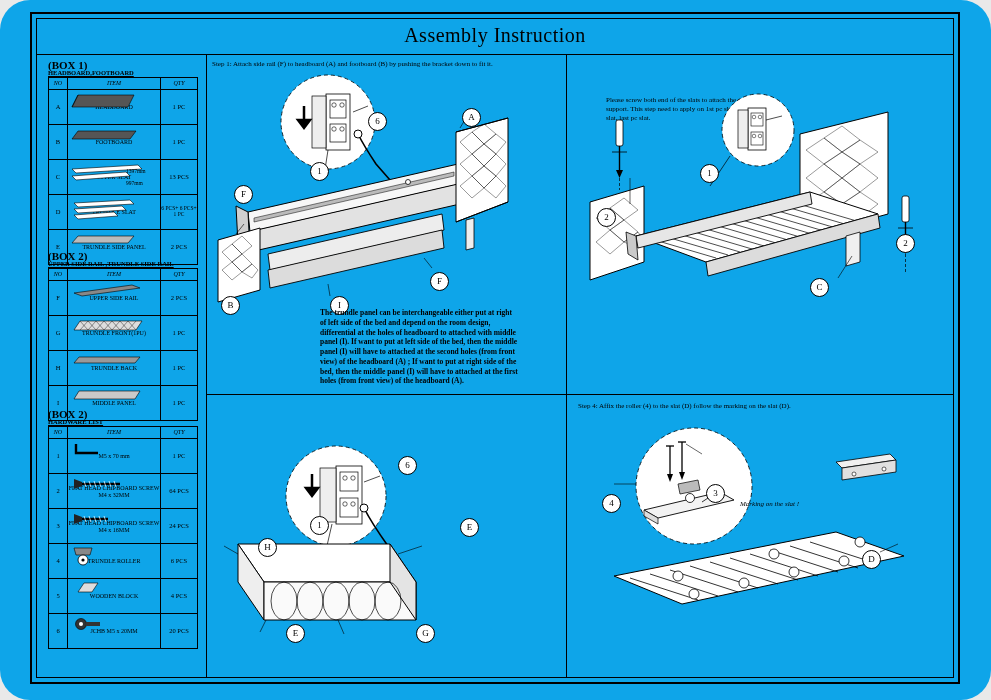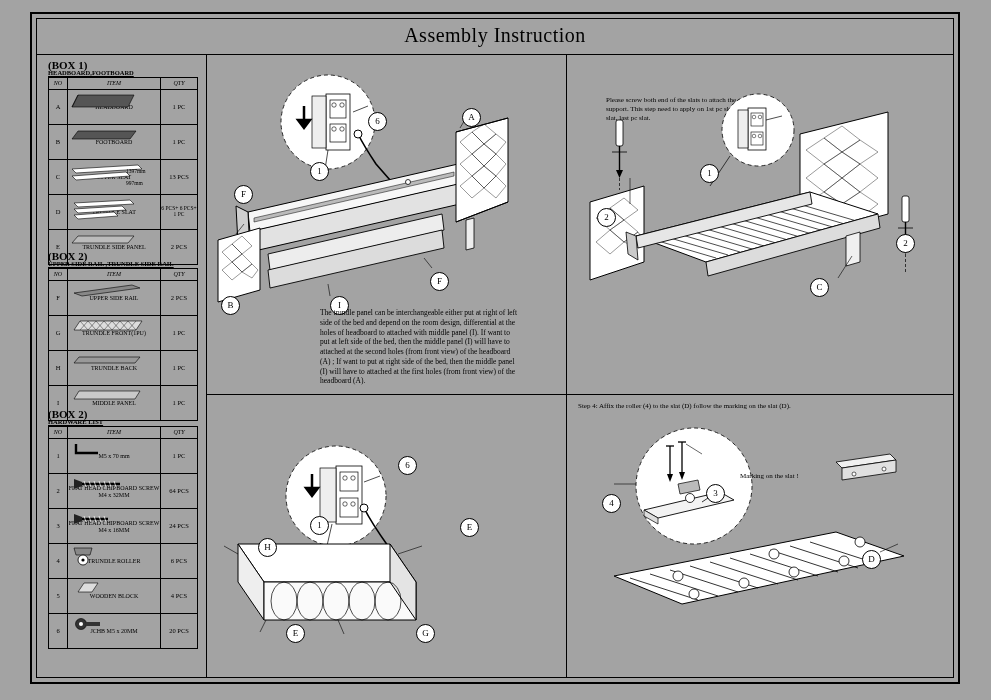--- a/index.html
+++ b/index.html
@@ -1,18 +1,18 @@
 <!DOCTYPE html>
 <html><head>
 <meta charset="utf-8">
 <style>
   html,body{margin:0;padding:0;background:#e9e9e9;}
   body{font-family:"Liberation Serif", serif;}
   #page{
-    position:relative;width:991px;height:700px;background:#a3a3a3;overflow:hidden;
+    position:relative;width:991px;height:700px;background:#0ea5e9;overflow:hidden;border-radius:30px;
   }
   .frame-outer{
     position:absolute;left:30px;top:12px;width:930px;height:672px;
     border:2px solid #000;box-sizing:border-box;
   }
   .frame-inner{
     position:absolute;left:36px;top:18px;width:918px;height:660px;
     border:1px solid #000;box-sizing:border-box;
   }
   #title{
@@ -42,21 +42,21 @@
   .c-qty{width:36px;}
   .itemname{font-size:6px;display:block;padding-top:1px;}
   .rowcell{height:34px;position:relative;}
   .dim{position:absolute;font-size:5.5px;}
   .art{display:block;margin:1px auto 0 auto;}
 
   
   .steptext{position:absolute;font-size:7px;line-height:1.25;font-family:"Liberation Serif",serif;}
   .steptitle{font-size:7px;}
   .note{position:absolute;font-size:7px;line-height:1.3;}
-  .para{position:absolute;font-size:7.5px;line-height:1.3;width:200px;}
+  .para{position:absolute;font-size:7.5px;line-height:1.3;width:200px;font-weight:bold;}
 
   .callout{
     position:absolute;border:1px solid #000;border-radius:50%;
     width:17px;height:17px;line-height:16px;text-align:center;font-size:9px;
     background:#fff;font-family:"Liberation Serif",serif;
   }
   svg{position:absolute;left:0;top:0;overflow:visible;}
   .lbl{position:absolute;font-size:7px;}
 </style>
 </head>
@@ -273,20 +273,21 @@
           <circle cx="13" cy="9" r="5.5" fill="#333" stroke="#000" stroke-width="0.6"></circle>
           <circle cx="13" cy="9" r="2" fill="#fff"></circle>
           <rect x="18" y="7" width="14" height="4" fill="#333"></rect>
         </svg>
       </td>
       <td>20 PCS</td>
     </tr>
   </tbody>
     </table>
 
+  <div class="steptext steptitle" style="left:212px;top:60px;width:348px;">Step 1: Attach side rail (F) to headboard (A) and footboard (B) by pushing the bracket down to fit it.</div>
 
   <svg width="360" height="330" style="left:208px;top:72px;">
 
     <circle cx="120" cy="50" r="47" fill="#fff" stroke="#000" stroke-width="0.8" stroke-dasharray="4 3"></circle>
 
     <rect x="118" y="22" width="24" height="56" fill="#fff" stroke="#000" stroke-width="0.8"></rect>
     <rect x="122" y="28" width="16" height="18" fill="#fff" stroke="#000" stroke-width="0.7"></rect>
     <rect x="122" y="52" width="16" height="18" fill="#fff" stroke="#000" stroke-width="0.7"></rect>
     <circle cx="126" cy="33" r="2.2" fill="#fff" stroke="#000" stroke-width="0.6"></circle>
     <circle cx="134" cy="33" r="2.2" fill="#fff" stroke="#000" stroke-width="0.6"></circle>
@@ -539,15 +540,15 @@
       <circle cx="286" cy="118" r="5"></circle>
     </g>
 
     <path d="M306,128 L324,120" stroke="#000" stroke-width="0.6"></path>
   </svg>
 
   <div class="callout" style="left:602px;top:494px;">4</div>
   <div class="callout" style="left:706px;top:484px;">3</div>
   <div class="callout" style="left:862px;top:550px;">D</div>
 
-  <div class="lbl" style="left:740px;top:472px;width:62px;line-height:1.3;">Marking on the slat !</div>
+  <div class="lbl" style="left:740px;top:500px;width:62px;line-height:1.3;font-style:italic;">Marking on the slat !</div>
 
 </div>
 
 </body></html>

